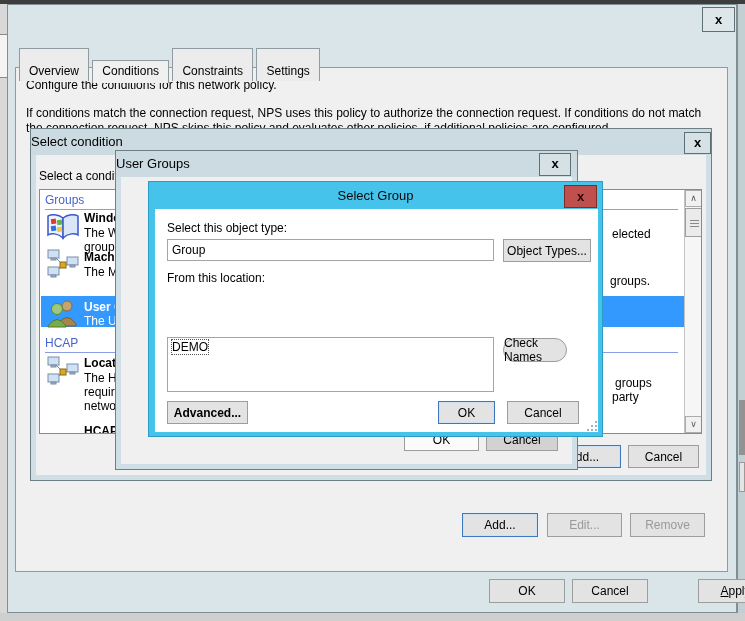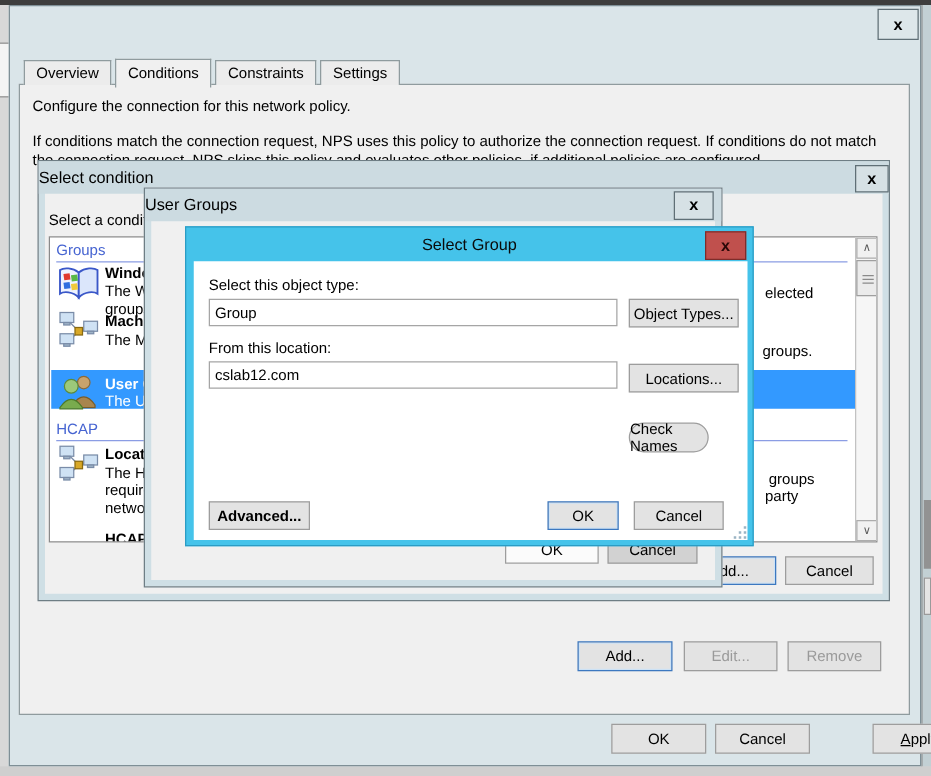--- a/index.html
+++ b/index.html
@@ -16,21 +16,21 @@
          display:flex; align-items:center; justify-content:center; font-family:inherit; color:#000; }
   .btn.focused { border:1px solid #3c78c0; box-shadow: inset 0 0 0 1px #cde2f5; }
   .btn.disabled { color:#9a9a9a; }
   .tb { position:absolute; background:#fff; border:1px solid #a5a5a5; font-size:12px;
         display:flex; align-items:center; padding:0 4px; }
   .hdr-link { position:absolute; color:#4664d1; border-bottom:1px solid #8b9de4; padding-bottom:2px; }
   .bold { font-weight:bold; }
   .frag { position:absolute; white-space:nowrap; }
   .tab { display:inline-block; border:1px solid #8f9b9e; border-bottom:none; background:#f0f0f0;
          padding:3px 9px 4px 9px; font-size:12px; position:relative; }
-  .tab.inactive { background:#ececec; margin-top:3px; padding-top:2px; padding-bottom:3px; }
+  .tab.inactive { background:#ececec; margin-top:3px; padding-top:15px; padding-bottom:3px; }
   .tab.active { z-index:5; background:#f0f0f0; height:23px; }
   .scroll-btn { position:absolute; left:0; width:17px; height:17px; background:#f1f1f1;
                 border:1px solid #acacac; color:#5a5a5a; font-size:9px; text-align:center; line-height:15px; }
   .scroll-thumb { position:absolute; left:0; width:17px; background:#ebebeb; border:1px solid #9f9f9f; }
   .grip { position:absolute; left:4px; top:11px; width:9px; height:7px;
           border-top:1px solid #8a8a8a; border-bottom:1px solid #8a8a8a; }
   .grip:before { content:""; position:absolute; left:0; right:0; top:2px; border-top:1px solid #8a8a8a; }
   .link { color:#2a5fd0; text-decoration:underline; }
   .ukey { text-decoration:underline; }
   .sizegrip { position:absolute; width:10px; height:10px; }
@@ -52,21 +52,21 @@
     <div class="close-x" style="left:694px;top:2px;width:33px;height:25px;line-height:23px;background:#dde7ea;">x</div>
 
     <div class="abs" style="left:11px;top:40px;height:27px;z-index:5;">
       <div class="tab inactive"><span>Overview</span></div>
       <div class="tab active"><span>Conditions</span></div>
       <div class="tab inactive"><span>Constraints</span></div>
       <div class="tab inactive"><span>Settings</span></div>
     </div>
 
     <div class="abs" style="left:7px;top:62px;width:713px;height:505px;background:#f0f0f0;border:1px solid #8f9b9e;">
-      <div class="abs" style="left:10px;top:10px;width:690px;">Configure the connection for this network policy.</div>
+      <div class="abs" style="left:10px;top:10px;width:690px;">Configure the conditions for this network policy.</div>
       <div class="abs" style="left:10px;top:38px;width:692px;line-height:15px;">If conditions match the connection request, NPS uses this policy to authorize the connection request. If conditions do not match the connection request, NPS skips this policy and evaluates other policies, if additional policies are configured.</div>
 
       <div class="btn focused" style="left:446px;top:445px;width:76px;height:24px;">
           <span>Add...</span>
         </div>
       <div class="btn disabled" style="left:531px;top:445px;width:75px;height:24px;">
           <span>Edit...</span>
         </div>
       <div class="btn disabled" style="left:614px;top:445px;width:75px;height:24px;align-items:center;">
           <span>Remove</span>
@@ -205,27 +205,24 @@
 
       <div class="abs" style="left:12px;top:12px;">Select this object type:</div>
       <div class="tb" style="left:12px;top:30px;width:327px;height:22px;">
           <span>Group</span>
         </div>
       <div class="btn" style="left:348px;top:30px;width:88px;height:23px;">
           <span>Object Types...</span>
         </div>
 
       <div class="abs" style="left:12px;top:62px;">From this location:</div>
-      <div class="tb" style="left:12px;top:80px;width:327px;height:22px;">
-          <span>cslab12.com</span>
-        </div>
-      <div class="btn" style="left:348px;top:82px;width:88px;height:23px;">
-          <span>Locations...</span>
-        </div>
-
+
+      <div class="tb" style="left:12px;top:128px;width:327px;height:55px;align-items:flex-start;padding-top:2px;">
+        <span style="outline:1px dotted #555;">DEMO</span>
+      </div>
       <div class="btn" style="left:348px;top:129px;width:64px;height:24px;border-radius:12px;">
           <span>Check Names</span>
         </div>
 
       <div class="btn" style="left:12px;top:192px;width:81px;height:23px;font-weight:bold;">
           <span>Advanced...</span>
         </div>
       <div class="btn focused" style="left:283px;top:192px;width:57px;height:23px;">
           <span>OK</span>
         </div>

